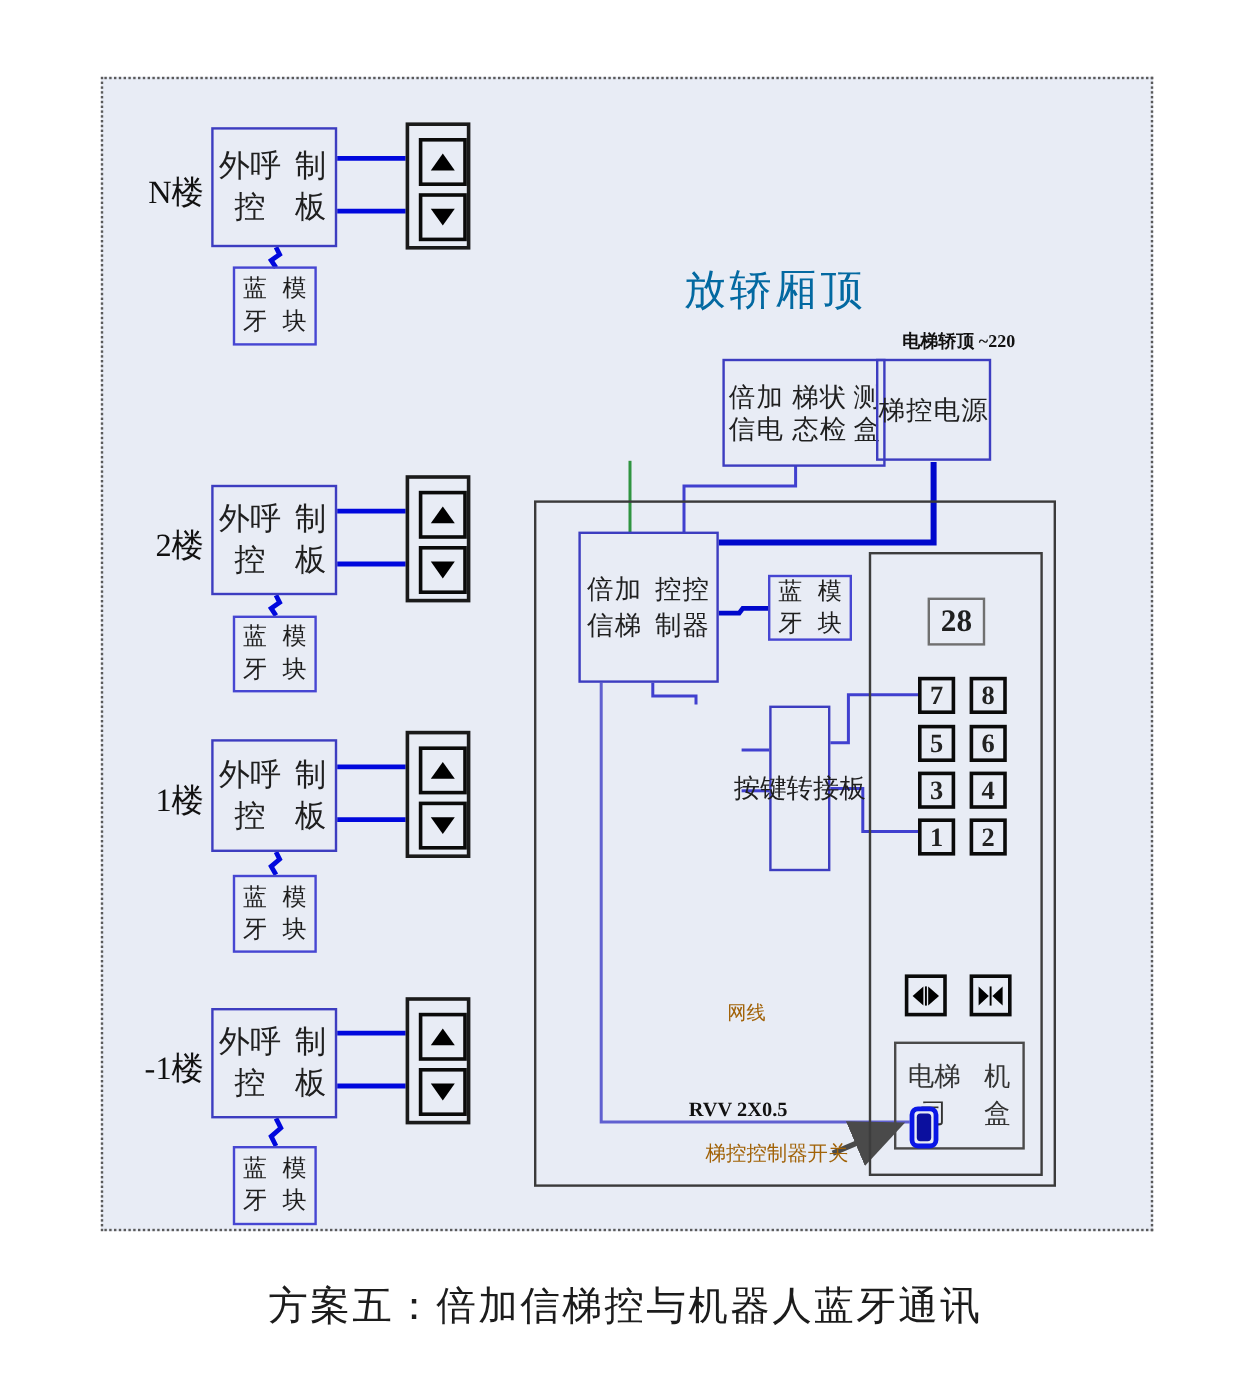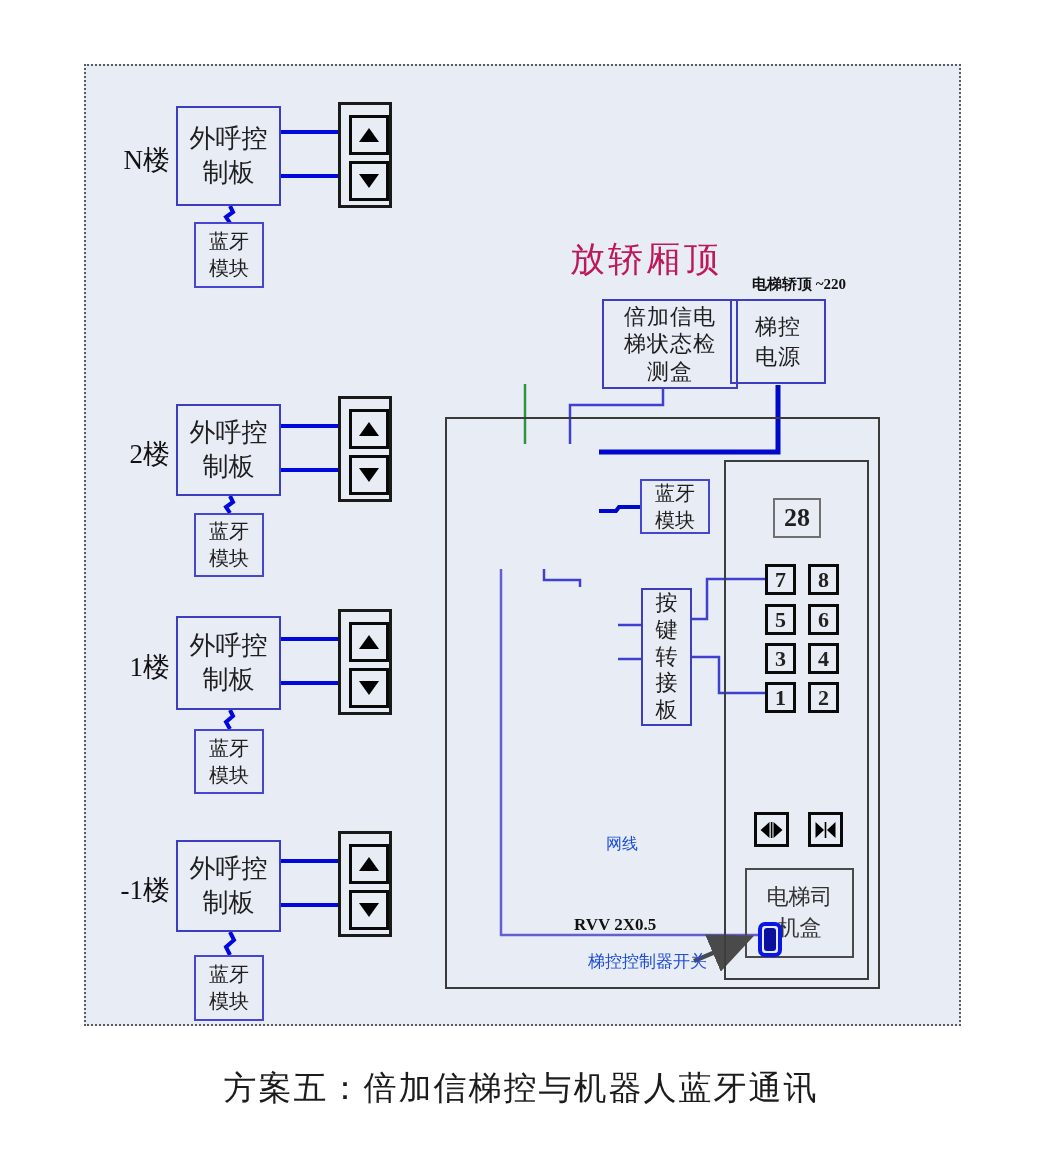--- a/index.html
+++ b/index.html
@@ -1,40 +1,40 @@
 <!DOCTYPE html>
 <html><head>
 <meta charset="utf-8">
 <style>
   html,body{margin:0;padding:0;background:#ffffff;width:1042px;height:1151px;position:relative;
     font-family:"Liberation Serif","DejaVu Serif",serif;color:#1f1f1f;}
   #diagram{position:absolute;left:84px;top:64px;width:877px;height:962px;
     background:#e8ecf5;border:2px dotted #5a5a5a;box-sizing:border-box;}
   .abs{position:absolute;box-sizing:border-box;}
-  .box{display:flex;flex-direction:column;align-items:center;justify-content:center;text-align:center;}
+  .box{display:flex;flex-direction:row;align-items:center;justify-content:center;text-align:center;}
   .blue-box{border:2px solid #3d3dc0;}
   .line22{font-size:22px;line-height:1.35;letter-spacing:1px;}
   .floor-label{font-size:27px;text-align:right;color:#111;}
   .board{border:2px solid #3d3dc0;font-size:26px;line-height:1.3;}
   .bt{border:2px solid #4646d2;font-size:20px;line-height:1.35;}
   .arrow-panel{border:3px solid #1a1a1a;}
   .arrow-btn{position:absolute;left:8px;width:34px;height:34px;border:3px solid #0a0a0a;
     display:flex;align-items:center;justify-content:center;background:transparent;}
   .tri-up{width:0;height:0;border-left:10px solid transparent;border-right:10px solid transparent;
     border-bottom:14px solid #000;}
   .tri-down{width:0;height:0;border-left:10px solid transparent;border-right:10px solid transparent;
     border-top:14px solid #000;}
   .gray-box{border:2px solid #3a3a3a;}
   .panel-btn{border:3px solid #0a0a0a;display:flex;align-items:center;justify-content:center;
     font-size:22px;font-weight:600;color:#222;width:31px;height:31px;}
   .door-btn{border:3px solid #0a0a0a;display:flex;align-items:center;justify-content:center;
     width:35px;height:35px;}
   #svg-wires{position:absolute;left:0;top:0;pointer-events:none;}
   .small-note{font-size:15px;font-weight:700;color:#111;}
-  .wire-label{font-size:16px;color:#1d4ed8;}
+  .wire-label{font-size:16px;color:#a16207;}
   #caption{position:absolute;left:0;top:1066px;width:1042px;text-align:center;
     font-size:33px;font-weight:400;color:#1c1c1c;letter-spacing:2px;}
   .vtext{font-size:22px;line-height:1.22;}
   .sp{letter-spacing:9px;text-indent:9px;}
 </style>
 </head>
 <body>
 
 <div id="diagram">
 
@@ -148,35 +148,39 @@
       </div>
     <div class="arrow-btn" style="top:56px;">
         <span class="tri-down"></span>
       </div>
   </div>
   <div class="abs box bt" style="left:108px;top:889px;width:70px;height:66px;">
     <div>蓝牙</div>
     <div>模块</div>
   </div>
 
-  <div class="abs" style="left:440px;top:170px;width:240px;text-align:center;font-size:35px;letter-spacing:3px;color:#be185d;">放轿厢顶</div>
+  <div class="abs" style="left:440px;top:152px;width:240px;text-align:center;font-size:35px;letter-spacing:3px;color:#0369a1;">放轿厢顶</div>
   <div class="abs small-note" style="left:600px;top:209px;width:160px;text-align:right;">电梯轿顶 ~220</div>
 
   <div class="abs box blue-box line22" style="left:516px;top:233px;width:136px;height:90px;line-height:1.25;">
     <div>倍加信电</div>
     <div>梯状态检</div>
     <div>测盒</div>
   </div>
   <div class="abs box blue-box line22" style="left:644px;top:233px;width:96px;height:85px;">
     <div>梯控</div>
     <div>电源</div>
   </div>
 
   <div class="abs gray-box" style="left:359px;top:351px;width:435px;height:572px;"></div>
 
+  <div class="abs box blue-box line22" style="left:396px;top:377px;width:117px;height:126px;">
+    <div>倍加信梯</div>
+    <div>控控制器</div>
+  </div>
   <div class="abs box bt" style="left:554px;top:413px;width:70px;height:55px;">
     <div>蓝牙</div>
     <div>模块</div>
   </div>
   <div class="abs box blue-box vtext" style="left:555px;top:522px;width:51px;height:138px;">
     <div>按</div>
     <div>键</div>
     <div>转</div>
     <div>接</div>
     <div>板</div>

